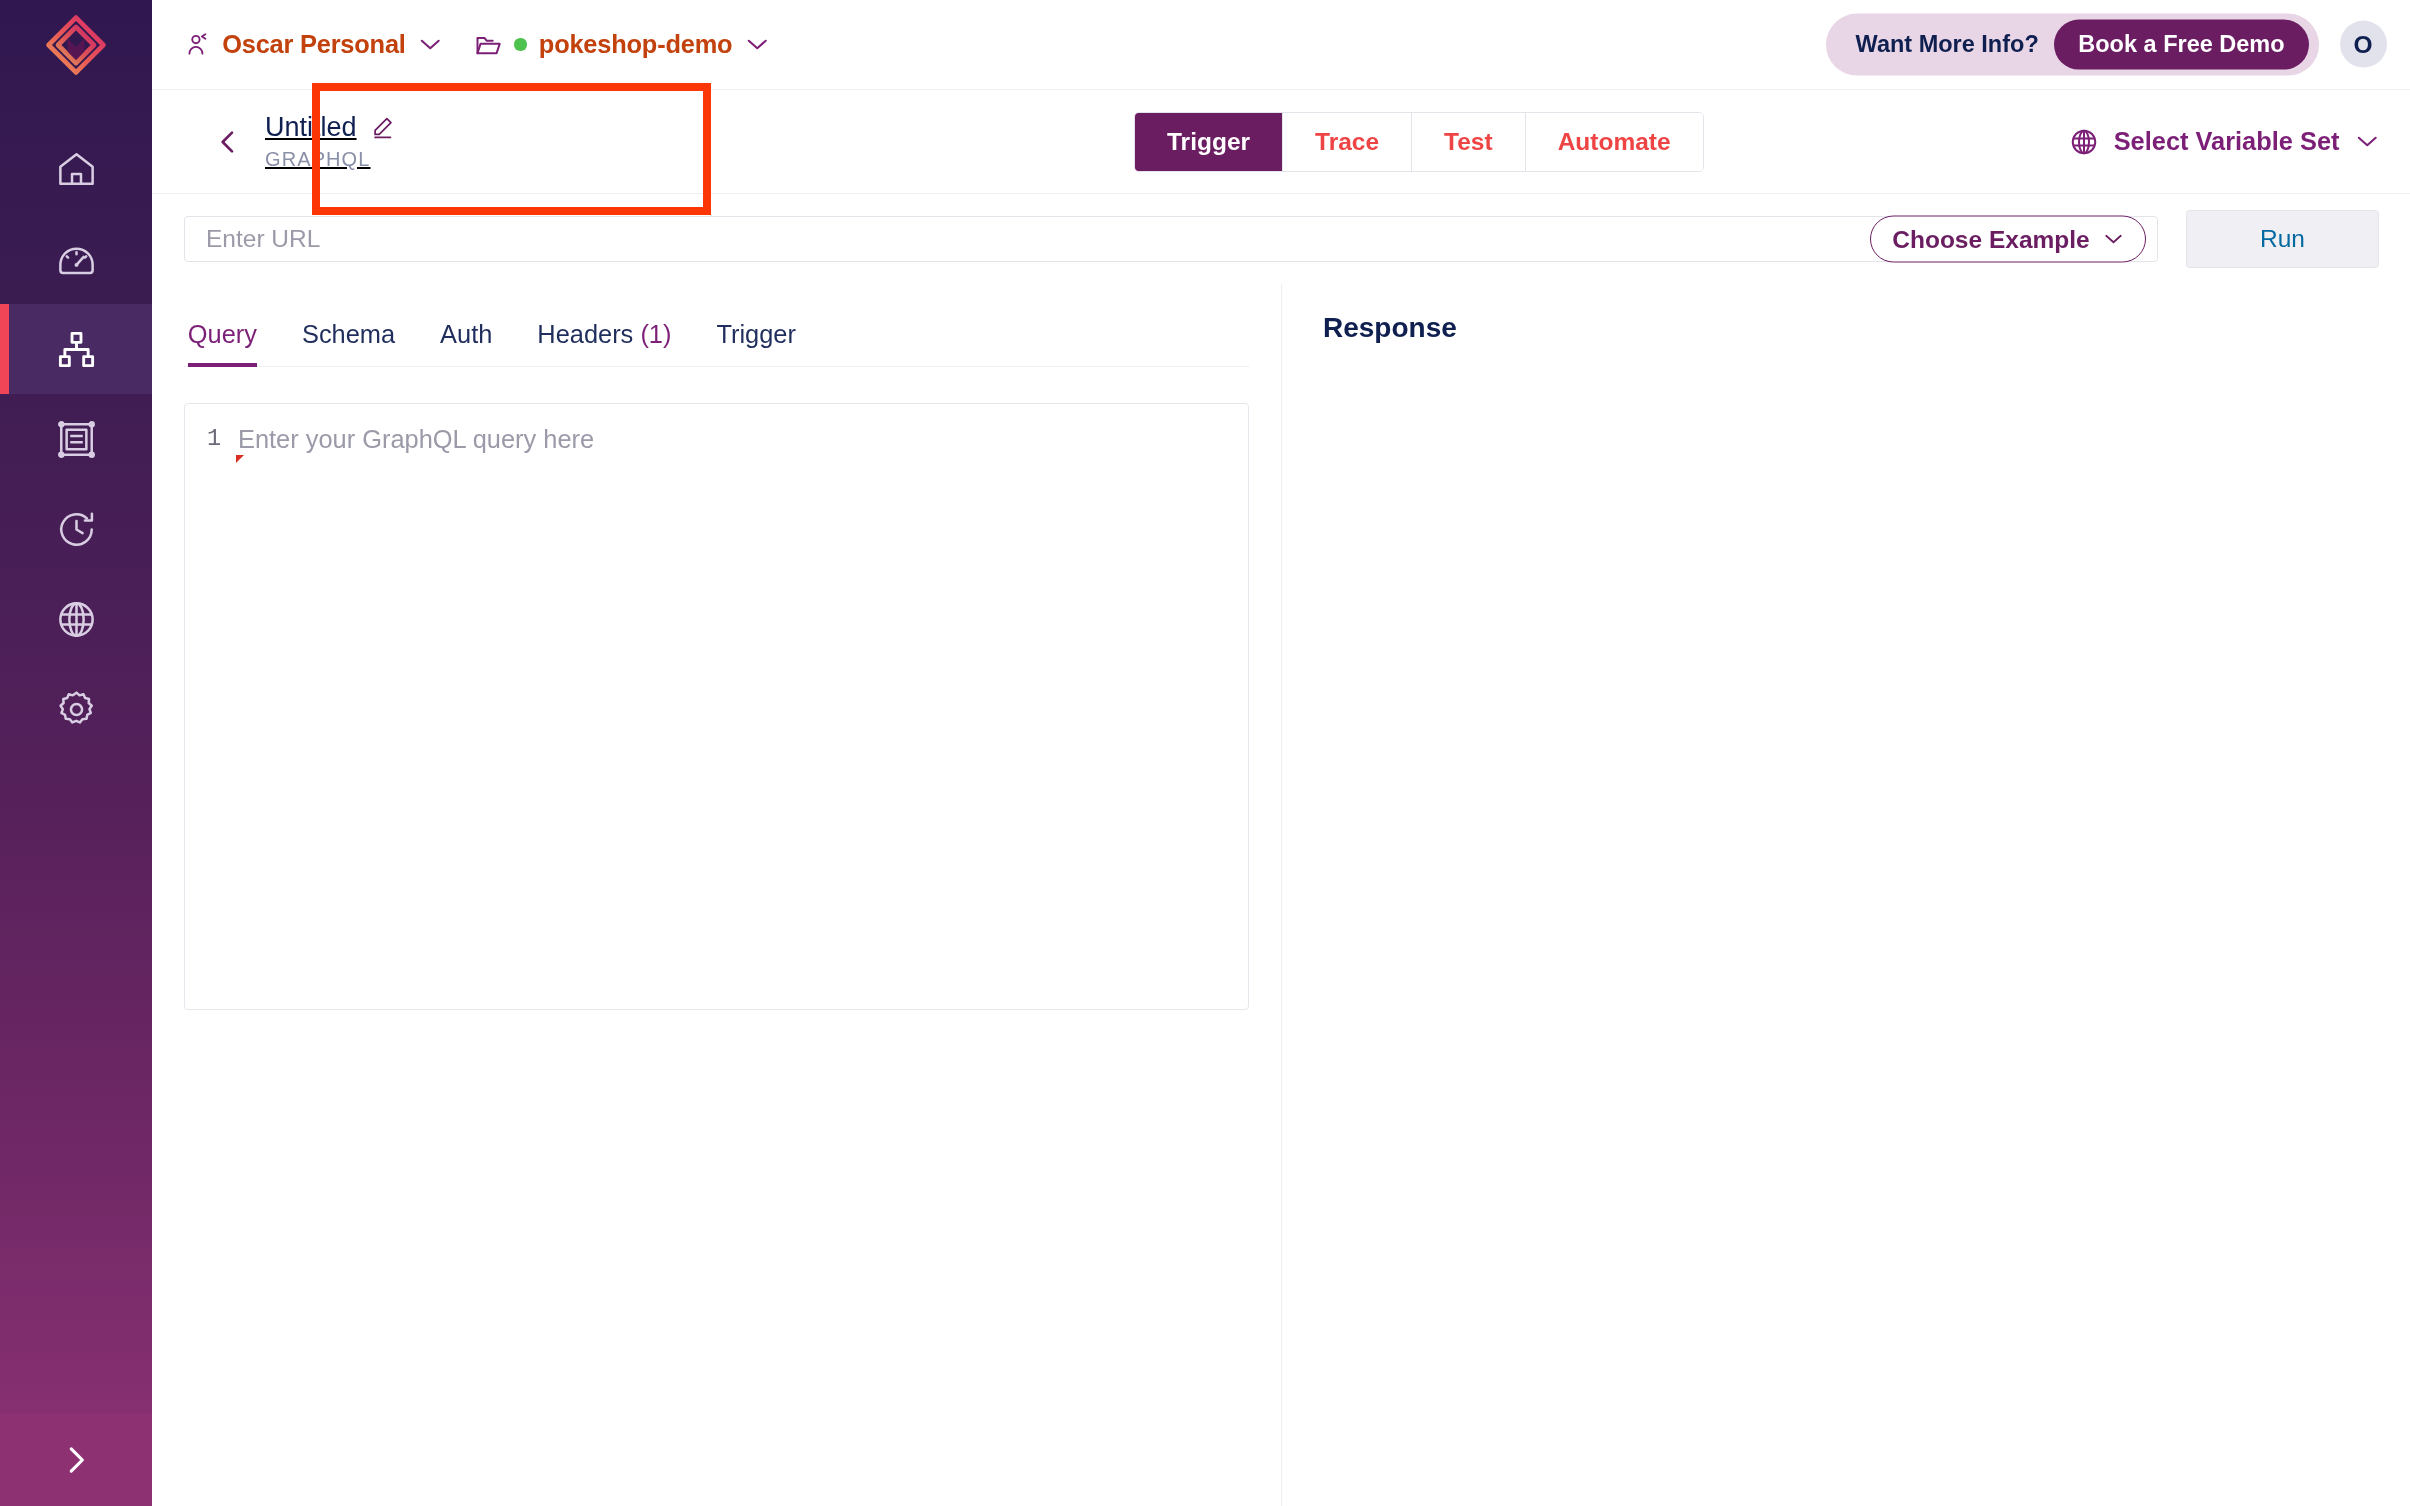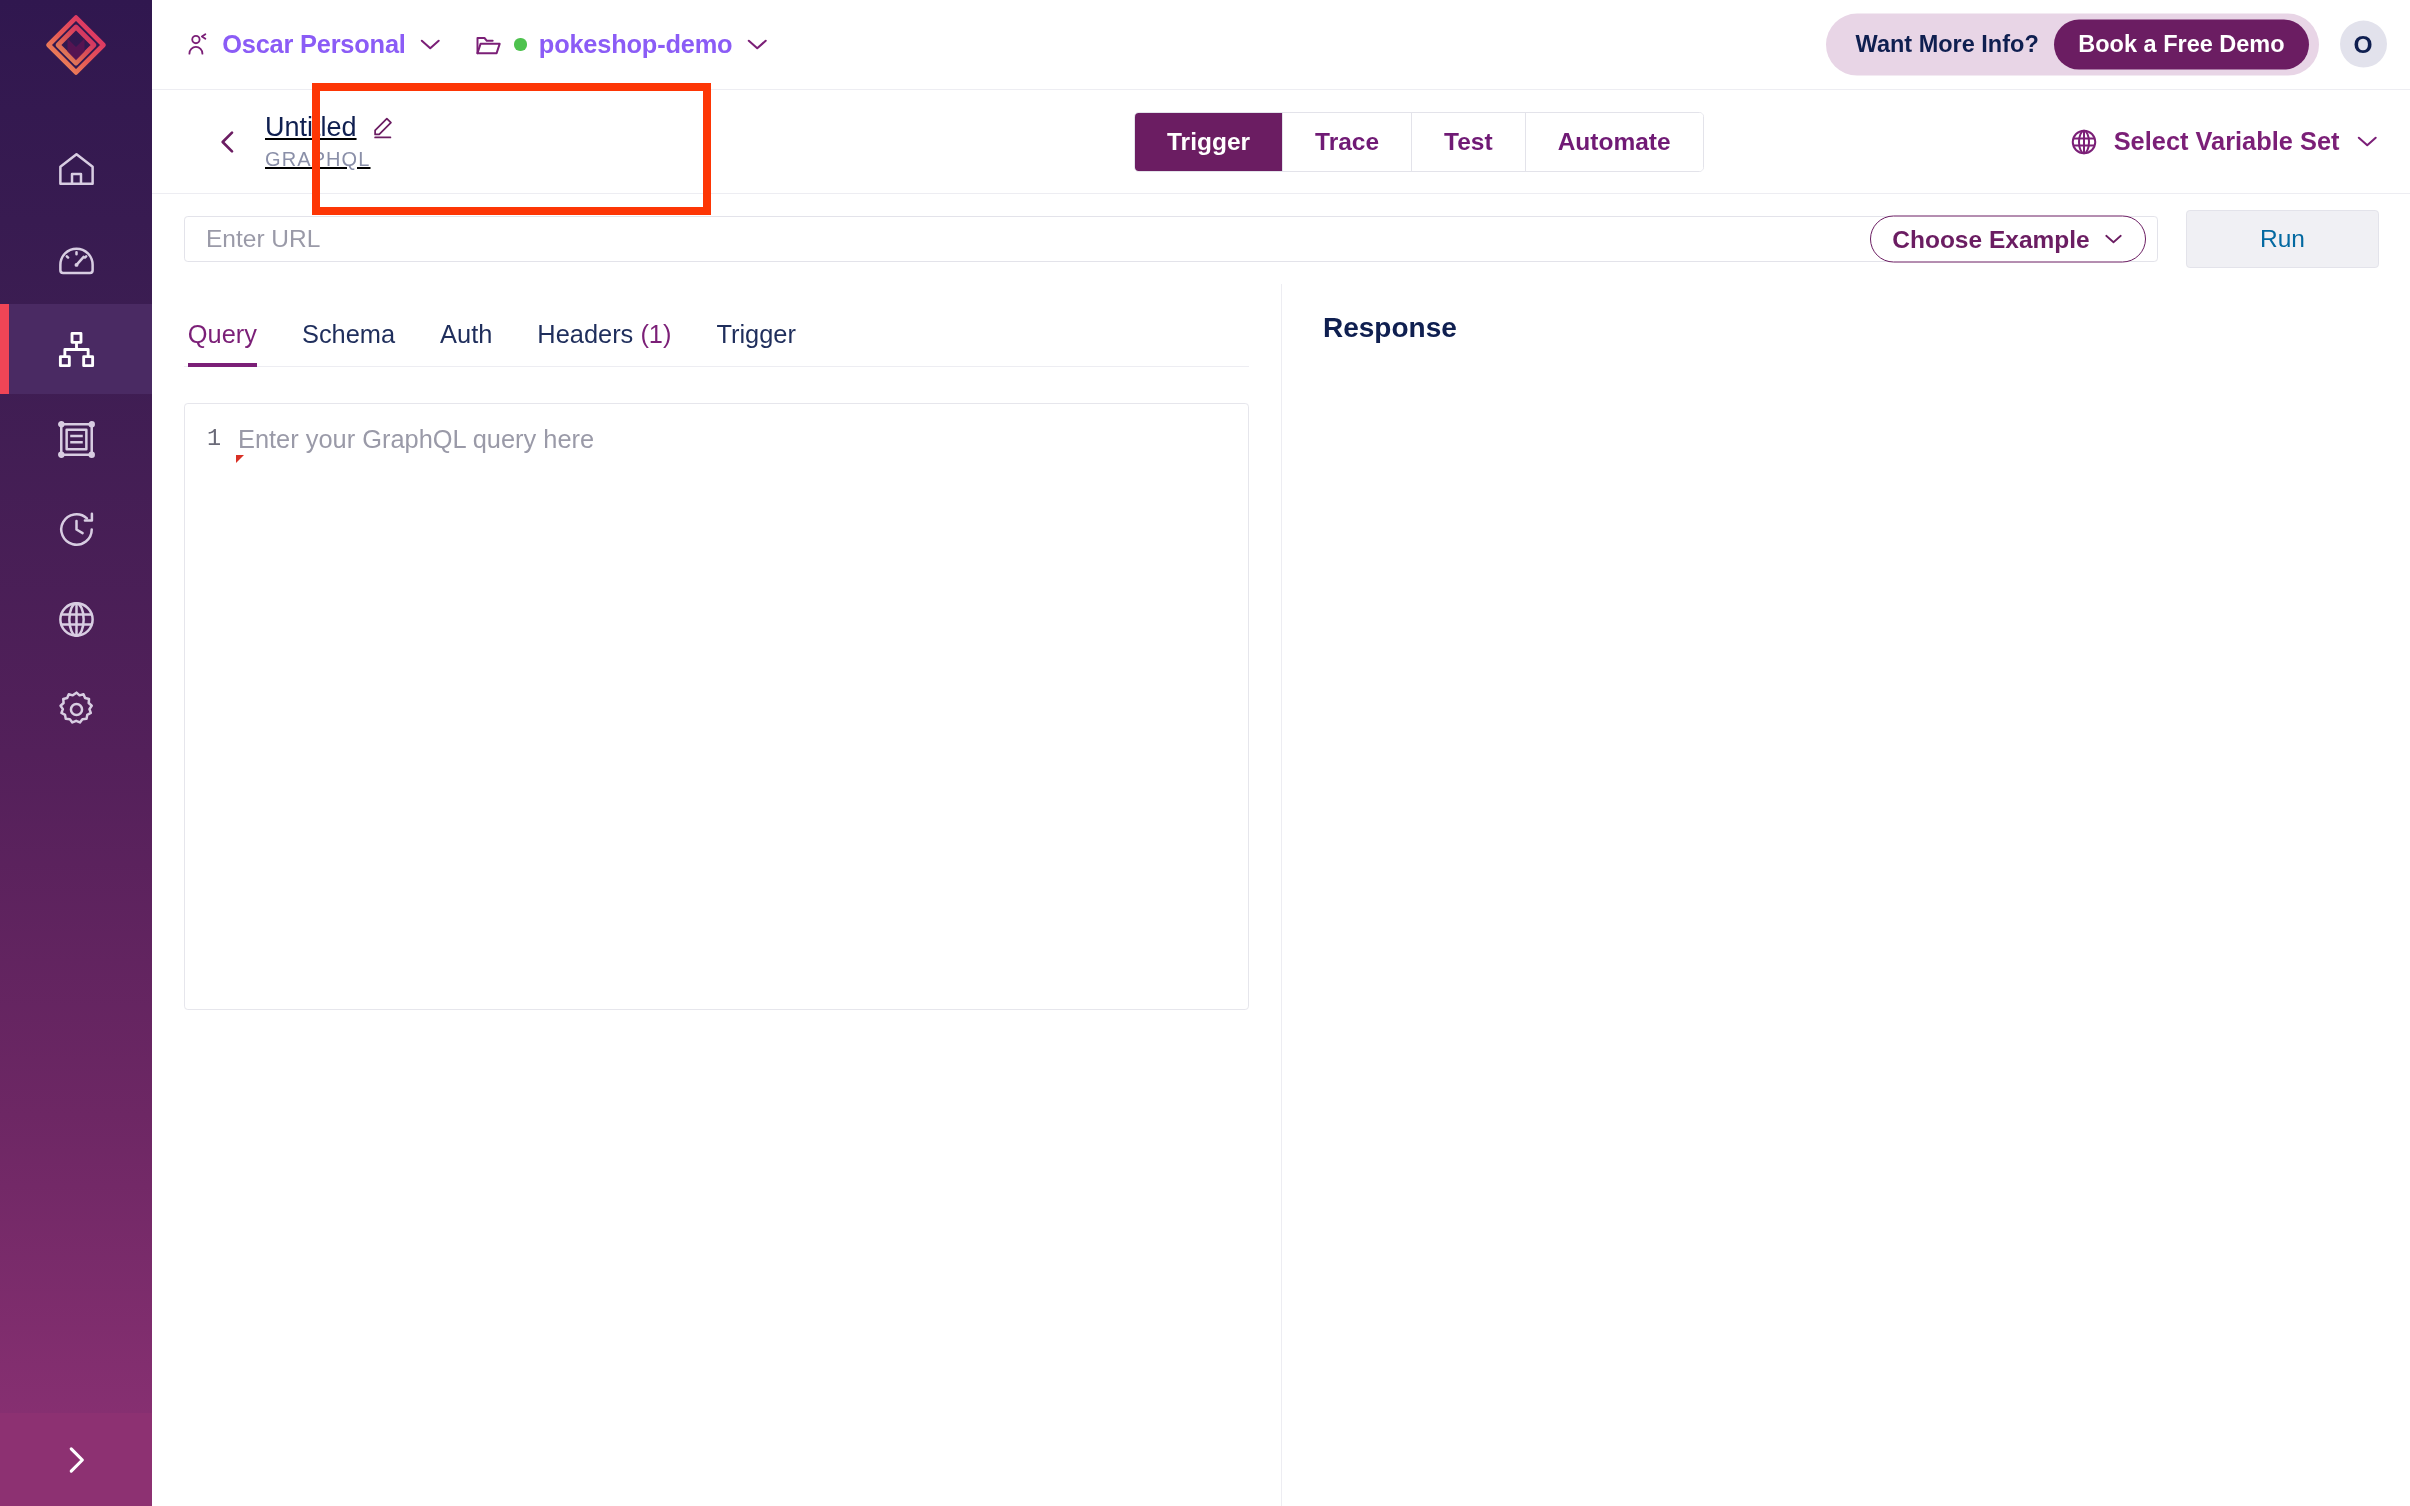--- a/index.html
+++ b/index.html
@@ -49,21 +49,21 @@
   .topbar {
     height: 90px; flex: 0 0 90px;
     display: flex; align-items: center;
     padding: 0 32px 0 32px;
     border-bottom: 0.9px solid #ededf2;
     position: relative;
   }
   .breadcrumb { display: flex; align-items: center; gap: 12.2px; }
   .crumb { display: flex; align-items: center; gap: 12.2px; cursor: pointer; }
   .crumb-text {
-    font-size: 25.4px; font-weight: bold; color: #8b5cf6; letter-spacing: -0.2px;
+    font-size: 25.4px; font-weight: bold; color: #c2410c; letter-spacing: -0.2px;
   }
   .chev-d { width: 24.5px; height: 15px; }
   .green-dot { width: 12.2px; height: 12.2px; border-radius: 50%; background: #4ec24e; }
   .crumb-sep { width: 7.5px; }
 
   .topbar-right {
     position: absolute; right: 24.5px; top: 50%; transform: translateY(-50%);
     display: flex; align-items: center; gap: 21px;
   }
   .promo {
@@ -101,21 +101,21 @@
   .edit-icon { cursor: pointer; display: block; }
   .title-sub { font-size: 20px; color: #8a8fa8; letter-spacing: 1.1px; }
 
   .seg-control {
     position: absolute; left: 982px; top: 50%; transform: translateY(-50%);
     display: flex; border: 0.9px solid #e3e3ea; border-radius: 4.7px; overflow: hidden;
   }
   .seg {
     padding: 0 32px; height: 58px; line-height: 58px;
     font-size: 24.5px; font-weight: bold;
-    color: #701a75; background: #fff; cursor: pointer;
+    color: #ef4444; background: #fff; cursor: pointer;
     border-right: 0.9px solid #e3e3ea; white-space: nowrap;
   }
   .seg:last-child { border-right: none; }
   .seg.active { background: #6b1d62; color: #fff; }
 
   .varset {
     position: absolute; right: 32px; top: 50%; transform: translateY(-50%);
     display: flex; align-items: center; gap: 15px; cursor: pointer;
   }
   .varset-text { font-size: 25.4px; font-weight: bold; color: #7b1f77; }

